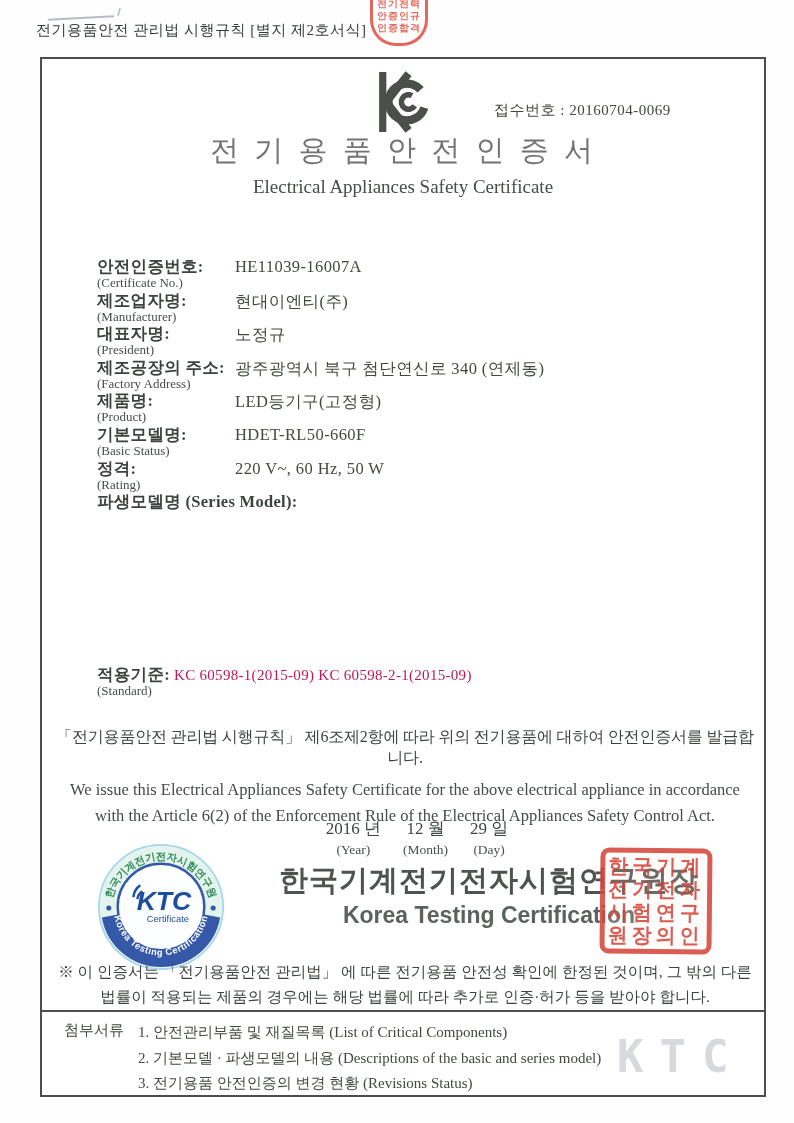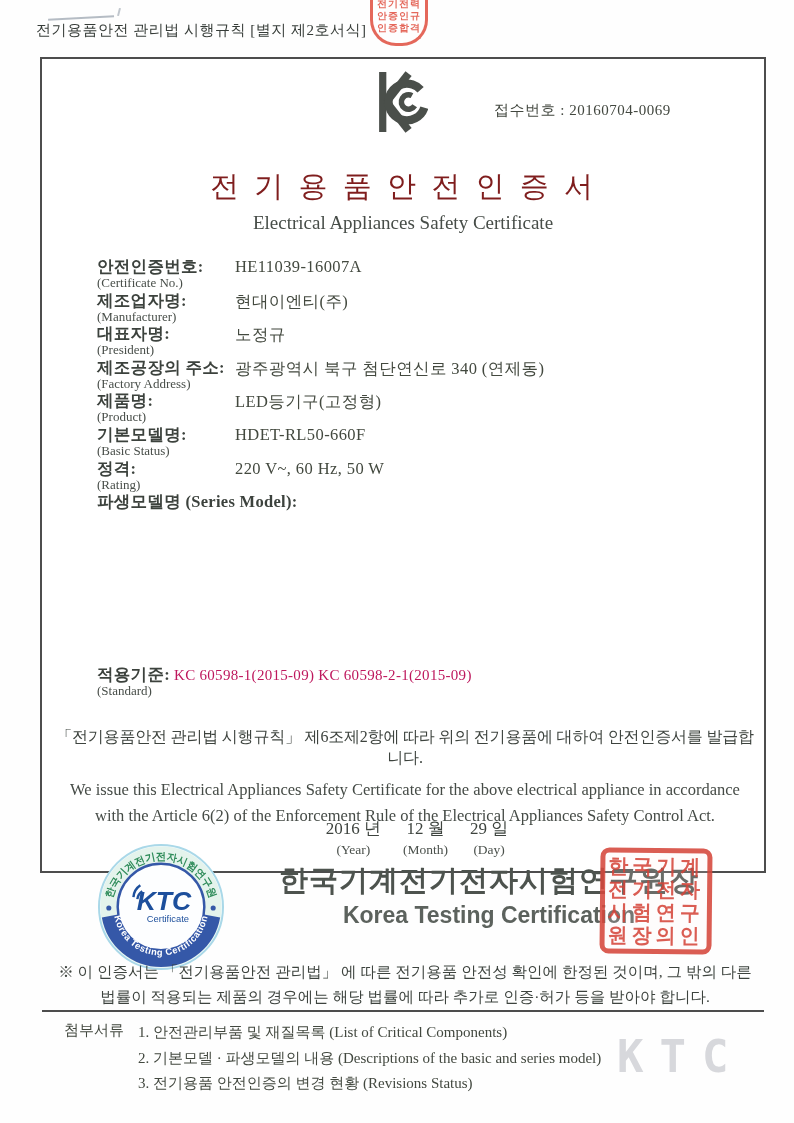--- a/index.html
+++ b/index.html
@@ -15,27 +15,27 @@
     transform:rotate(14deg);opacity:.6;}
   .header-note{position:absolute;left:36px;top:21px;font-size:15px;letter-spacing:.5px;color:#363c38;}
   .top-stamp{
     position:absolute;left:370px;top:-4px;width:58px;height:50px;
     border:3px solid #e2584a;border-top:none;border-radius:0 0 26px 26px;
     color:#e2584a;text-align:center;padding-top:2px;box-sizing:border-box;opacity:.9;
   }
   .top-stamp div{font-size:10px;font-weight:bold;line-height:12px;letter-spacing:1px;transform:scaleY(.95);}
   
   .frame{
-    position:absolute;left:40px;top:57px;width:726px;height:816px;
+    position:absolute;left:40px;top:57px;width:726px;height:1040px;
     border:2px solid #4d4d4d;box-sizing:border-box;background:#fff;
   }
   .kc-logo{position:absolute;left:336px;top:9px;width:50px;height:68px;}
   .receipt{position:absolute;left:452px;top:42px;width:260px;font-size:15px;color:#42473f;letter-spacing:.5px;}
   .title-block{position:absolute;left:0;top:72px;width:100%;text-align:center;}
-  .title-ko{font-size:29px;letter-spacing:3px;word-spacing:2px;color:#7f1d1d;font-weight:500;margin-top:36px;}
+  .title-ko{font-size:29px;letter-spacing:3px;word-spacing:2px;color:#737373;font-weight:500;}
   .title-en{font-size:19px;margin-top:5px;color:#474d48;}
   
   .fields{position:absolute;left:55px;top:198px;width:640px;}
   .field{position:relative;height:33.6px;}
   .f-label{font-size:16.5px;font-weight:bold;color:#3c423d;line-height:19px;letter-spacing:.3px;}
   .f-sub{font-size:13px;color:#484e49;line-height:14px;}
   .f-value{position:absolute;left:138px;top:0;font-size:16.5px;color:#43493f;letter-spacing:.4px;white-space:nowrap;}
   
   .standard{position:absolute;left:55px;top:606px;width:640px;}
   .std-value{position:absolute;left:77px;top:2px;font-size:15px;letter-spacing:.3px;white-space:nowrap;color:#be185d;}

